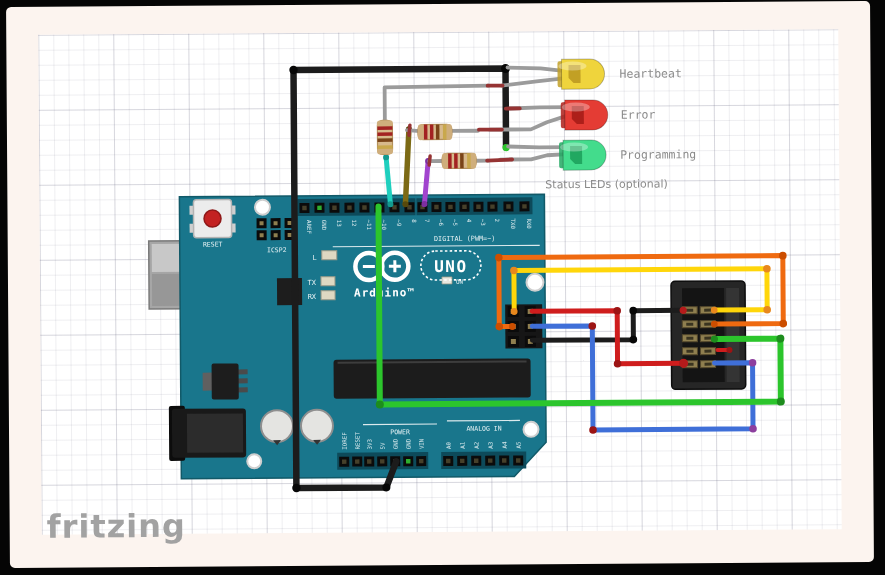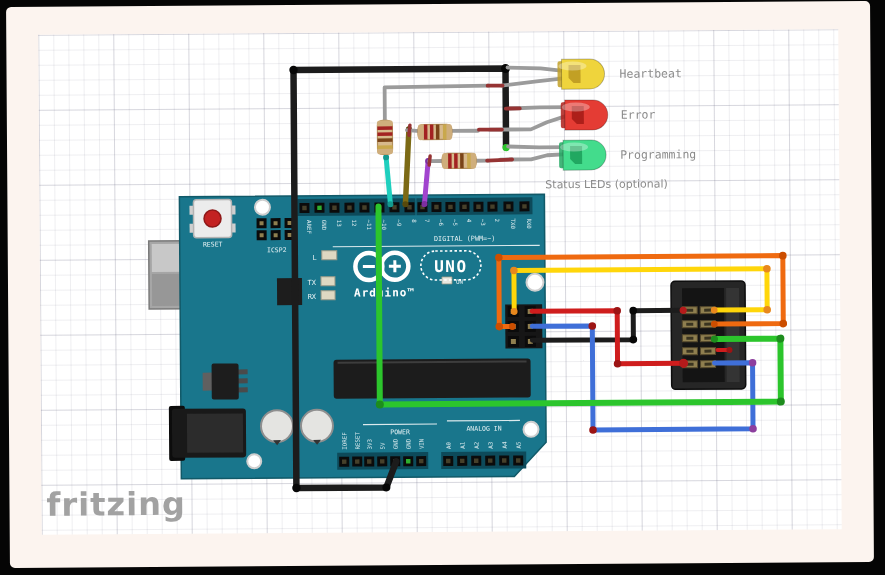--- a/index.html
+++ b/index.html
@@ -7,21 +7,21 @@
   .page{position:absolute;left:8px;top:4px;width:864px;height:561px;background:#fcf4ef;
         transform:rotate(-0.4deg);transform-origin:50% 50%;border-radius:5px;}
   .canvas-grid{position:absolute;left:32px;top:28px;width:800px;height:500px;background:#ffffff;
     background-image:
       linear-gradient(to right, rgba(110,110,135,0.18) 1px, transparent 1px),
       linear-gradient(to bottom, rgba(110,110,135,0.18) 1px, transparent 1px),
       linear-gradient(to right, rgba(120,120,140,0.12) 1px, transparent 1px),
       linear-gradient(to bottom, rgba(120,120,140,0.12) 1px, transparent 1px);
     background-size:75px 75px,75px 75px,15px 15px,15px 15px;}
   svg#scene{position:absolute;left:-8px;top:-4px;width:885px;height:575px;}
-  .watermark{position:absolute;left:37px;top:479px;font-family:"DejaVu Sans",sans-serif;
+  .watermark{position:absolute;left:37px;top:501px;font-family:"DejaVu Sans",sans-serif;
       font-size:32px;font-weight:bold;letter-spacing:1px;color:#a2a2a2;}
   text{font-family:"DejaVu Sans Mono",monospace;}
   .anno{font-family:"DejaVu Sans",sans-serif;}
 </style>
 </head>
 <body>
 
 <div class="frame">
   <div class="page">
     <div class="canvas-grid"></div>

